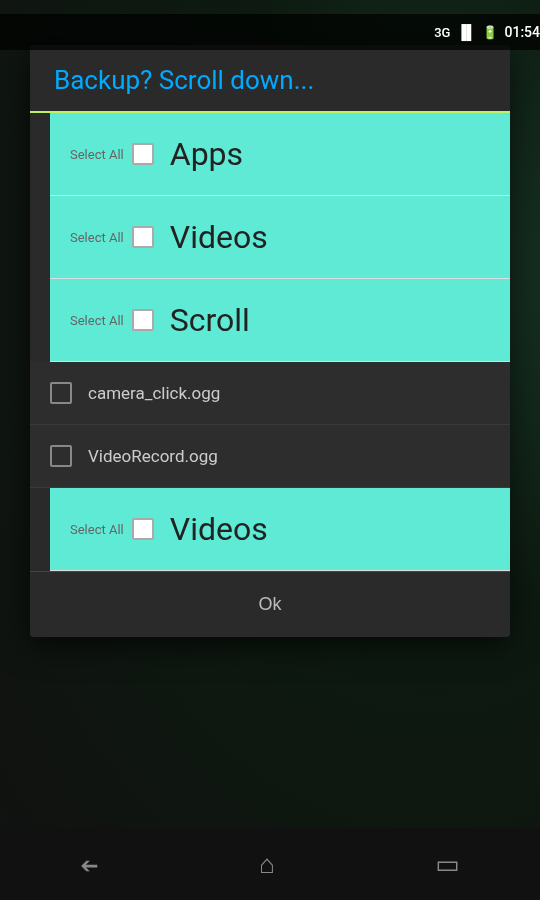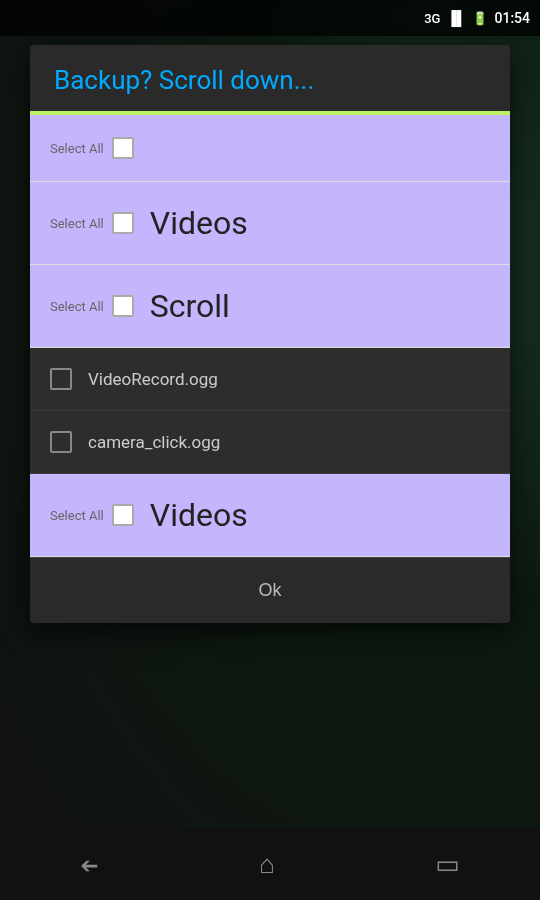--- a/index.html
+++ b/index.html
@@ -24,22 +24,22 @@
     
     .status-bar {
       position: relative;
       z-index: 10;
       width: 100%;
       height: 36px;
       background: rgba(0,0,0,0.7);
       display: flex;
       align-items: center;
       justify-content: flex-end;
-      padding-right: 10px;
       gap: 6px;
+      margin-top: 14px;
     }
 
     .status-bar-text {
       color: white;
       font-size: 14px;
       font-weight: 500;
     }
 
     .signal-icon, .battery-icon {
       color: white;
@@ -67,36 +67,37 @@
       background: #2a2a2a;
       border-radius: 4px;
       overflow: hidden;
       box-shadow: 0 8px 32px rgba(0,0,0,0.7);
     }
 
     
     .modal-header {
       background: #2a2a2a;
       padding: 20px 24px 16px 24px;
-      border-bottom: 4px solid #bef264;
+      border-bottom: 2px solid #bef264;
     }
 
     .modal-title {
       color: #00aaff;
       font-size: 26px;
       font-weight: 400;
     }
 
     
     .section-row {
-      background: #c4b5fd;
+      background: #5eead4;
       display: flex;
       align-items: center;
       padding: 22px 20px;
       border-bottom: 1px solid #ddd;
+      margin-left: 20px;
     }
 
     .section-label {
       color: #666;
       font-size: 13px;
       margin-right: 8px;
     }
 
     .checkbox-white {
       width: 22px;
@@ -201,42 +202,43 @@
 <div class="modal-overlay">
   <div class="modal">
 
     <div class="modal-header">
       <div class="modal-title">Backup? Scroll down...</div>
     </div>
 
     <div class="section-row">
       <span class="section-label">Select All</span>
       <div class="checkbox-white"></div>
+      <span class="section-title">Apps</span>
     </div>
 
     <div class="section-row">
       <span class="section-label">Select All</span>
       <div class="checkbox-white"></div>
       <span class="section-title">Videos</span>
     </div>
 
     <div class="section-row">
       <span class="section-label">Select All</span>
       <div class="checkbox-white"></div>
       <span class="section-title">Scroll</span>
+    </div>
+
+    <div class="file-row">
+      <div class="checkbox-dark"></div>
+      <span class="file-name">camera_click.ogg</span>
     </div>
 
     <div class="file-row">
       <div class="checkbox-dark"></div>
       <span class="file-name">VideoRecord.ogg</span>
-    </div>
-
-    <div class="file-row">
-      <div class="checkbox-dark"></div>
-      <span class="file-name">camera_click.ogg</span>
     </div>
 
     <div class="section-row">
       <span class="section-label">Select All</span>
       <div class="checkbox-white"></div>
       <span class="section-title">Videos</span>
     </div>
 
     <div class="modal-buttons">
       <button class="btn-ok">Ok</button>

